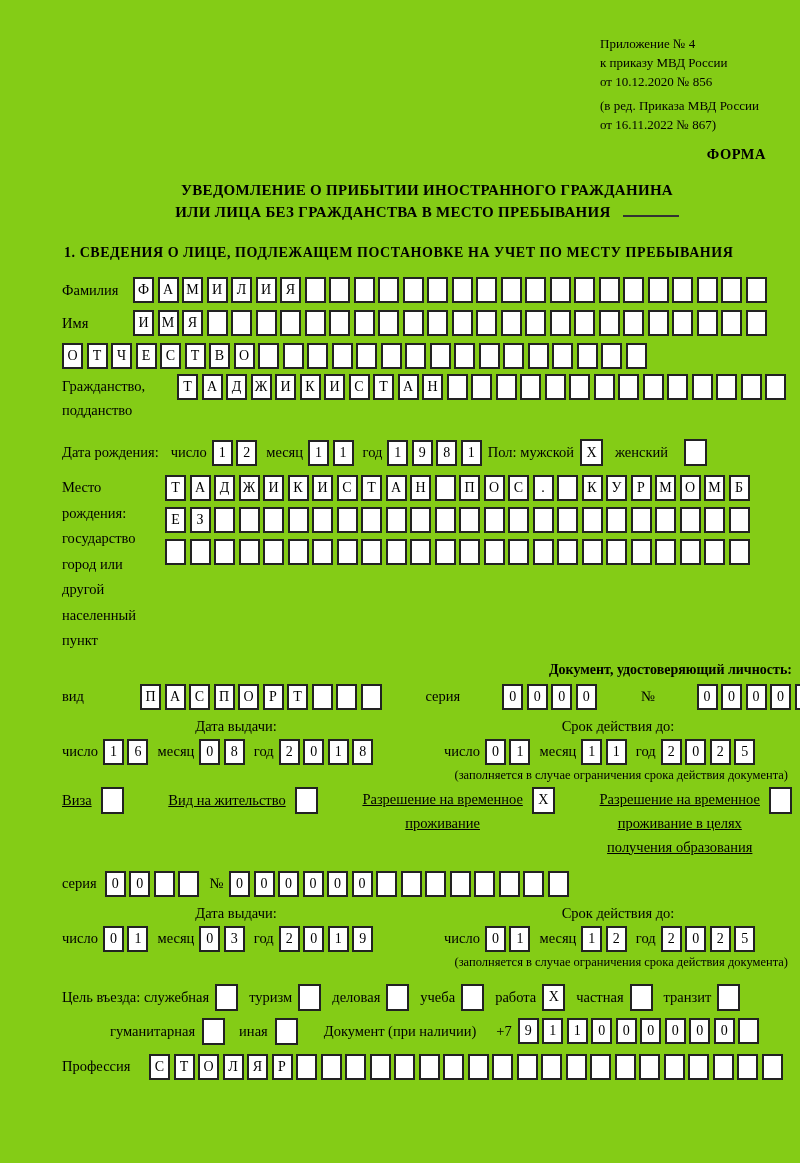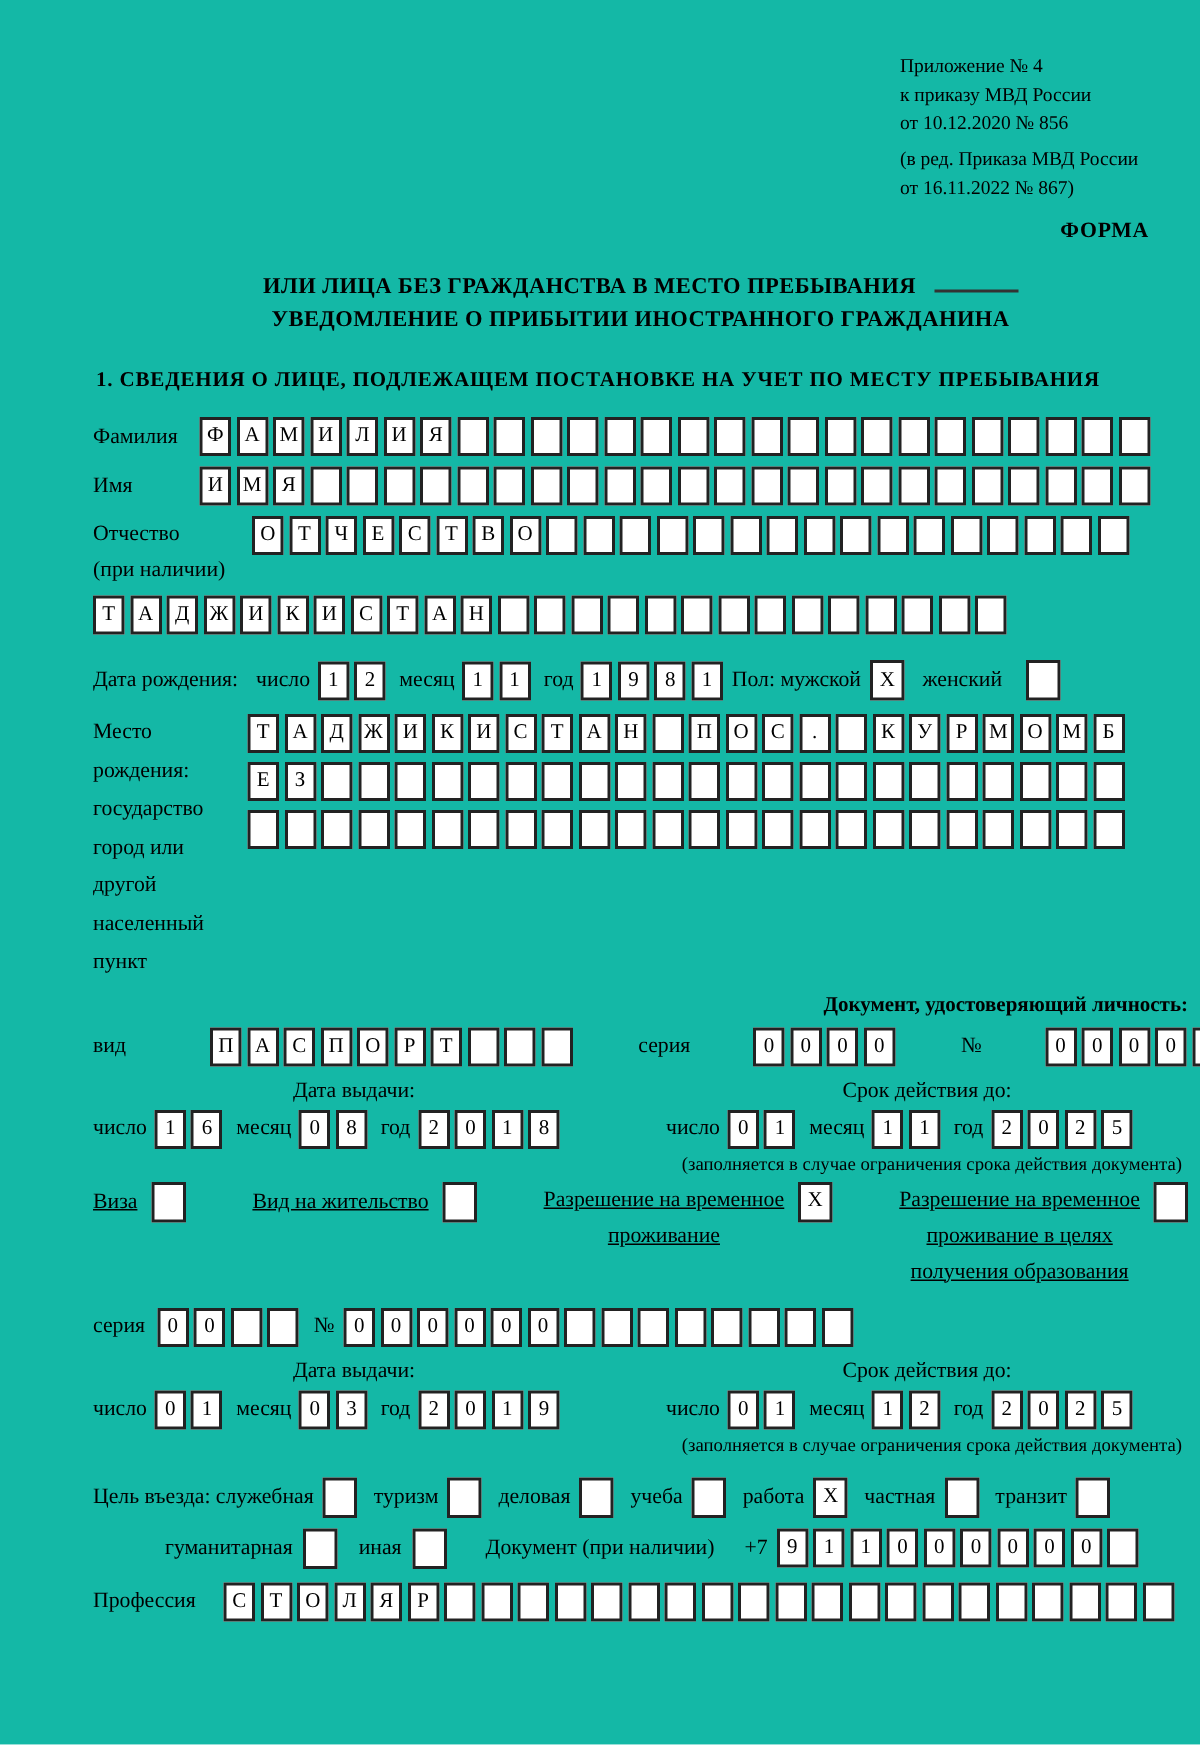--- a/index.html
+++ b/index.html
@@ -1,17 +1,17 @@
 <!DOCTYPE html>
 <html><head>
 <meta charset="utf-8">
 <style>
   html,body{margin:0;padding:0;background:#ffffff;}
   .page{
-    width:800px;height:1163px;box-sizing:border-box;background:#14b8a6;color:#000;
+    width:800px;height:1163px;box-sizing:border-box;background:#84cc16;color:#000;
     font-family:"Liberation Serif","DejaVu Serif",serif;font-size:14.5px;
     padding:34px 8px 20px 62px;position:relative;overflow:hidden;
   }
   .appendix-wrap{display:flex;justify-content:flex-end;padding-right:22px;}
   .appendix{width:170px;font-size:13px;line-height:19px;}
   .appendix .rev{margin-top:5px;}
   .forma{text-align:right;font-weight:bold;font-size:14.5px;margin-top:12px;padding-right:26px;letter-spacing:0.5px;}
   .title{(text-align:center);text-align:center;font-weight:bold;font-size:15px;line-height:22px;margin-top:16px;letter-spacing:0.3px;}
   .blank-line{display:inline-block;width:56px;border-bottom:2px solid #333;height:14px;margin-left:12px;vertical-align:baseline;}
   .sec-heading{font-weight:bold;font-size:14px;letter-spacing:0.55px;margin-top:22px;margin-left:2px;}
@@ -87,22 +87,22 @@
       <div>к приказу МВД России</div>
       <div>от 10.12.2020 № 856</div>
       <div class="rev">(в ред. Приказа МВД России</div>
       <div>от 16.11.2022 № 867)</div>
     </div>
   </div>
 
   <div class="forma">ФОРМА</div>
 
   <div class="title">
+    <div>УВЕДОМЛЕНИЕ О ПРИБЫТИИ ИНОСТРАННОГО ГРАЖДАНИНА</div>
     <div><span>ИЛИ ЛИЦА БЕЗ ГРАЖДАНСТВА В МЕСТО ПРЕБЫВАНИЯ</span><span class="blank-line"></span></div>
-    <div>УВЕДОМЛЕНИЕ О ПРИБЫТИИ ИНОСТРАННОГО ГРАЖДАНИНА</div>
   </div>
 
   <div class="sec-heading">1. СВЕДЕНИЯ О ЛИЦЕ, ПОДЛЕЖАЩЕМ ПОСТАНОВКЕ НА УЧЕТ ПО МЕСТУ ПРЕБЫВАНИЯ</div>
 
   <div class="frow row-surname">
     <div class="lblcol">Фамилия</div>
     <span class="cells">
         <span class="cell">Ф</span>
         <span class="cell">А</span>
         <span class="cell">М</span>
@@ -158,24 +158,20 @@
         <span class="cell"></span>
         <span class="cell"></span>
         <span class="cell"></span>
         <span class="cell"></span>
         <span class="cell"></span>
         <span class="cell"></span>
       </span>
   </div>
 
   <div class="frow top row-patronymic">
-    <div class="lblcol">
-      <div>Отчество</div>
-      <div>(при наличии)</div>
-    </div>
     <span class="cells">
         <span class="cell">О</span>
         <span class="cell">Т</span>
         <span class="cell">Ч</span>
         <span class="cell">Е</span>
         <span class="cell">С</span>
         <span class="cell">Т</span>
         <span class="cell">В</span>
         <span class="cell">О</span>
         <span class="cell"></span>
@@ -191,20 +187,24 @@
         <span class="cell"></span>
         <span class="cell"></span>
         <span class="cell"></span>
         <span class="cell"></span>
         <span class="cell"></span>
         <span class="cell"></span>
       </span>
   </div>
 
   <div class="frow top row-citizenship">
+    <div class="lblcol">
+      <div>Гражданство,</div>
+      <div>подданство</div>
+    </div>
     <span class="cells">
         <span class="cell">Т</span>
         <span class="cell">А</span>
         <span class="cell">Д</span>
         <span class="cell">Ж</span>
         <span class="cell">И</span>
         <span class="cell">К</span>
         <span class="cell">И</span>
         <span class="cell">С</span>
         <span class="cell">Т</span>

